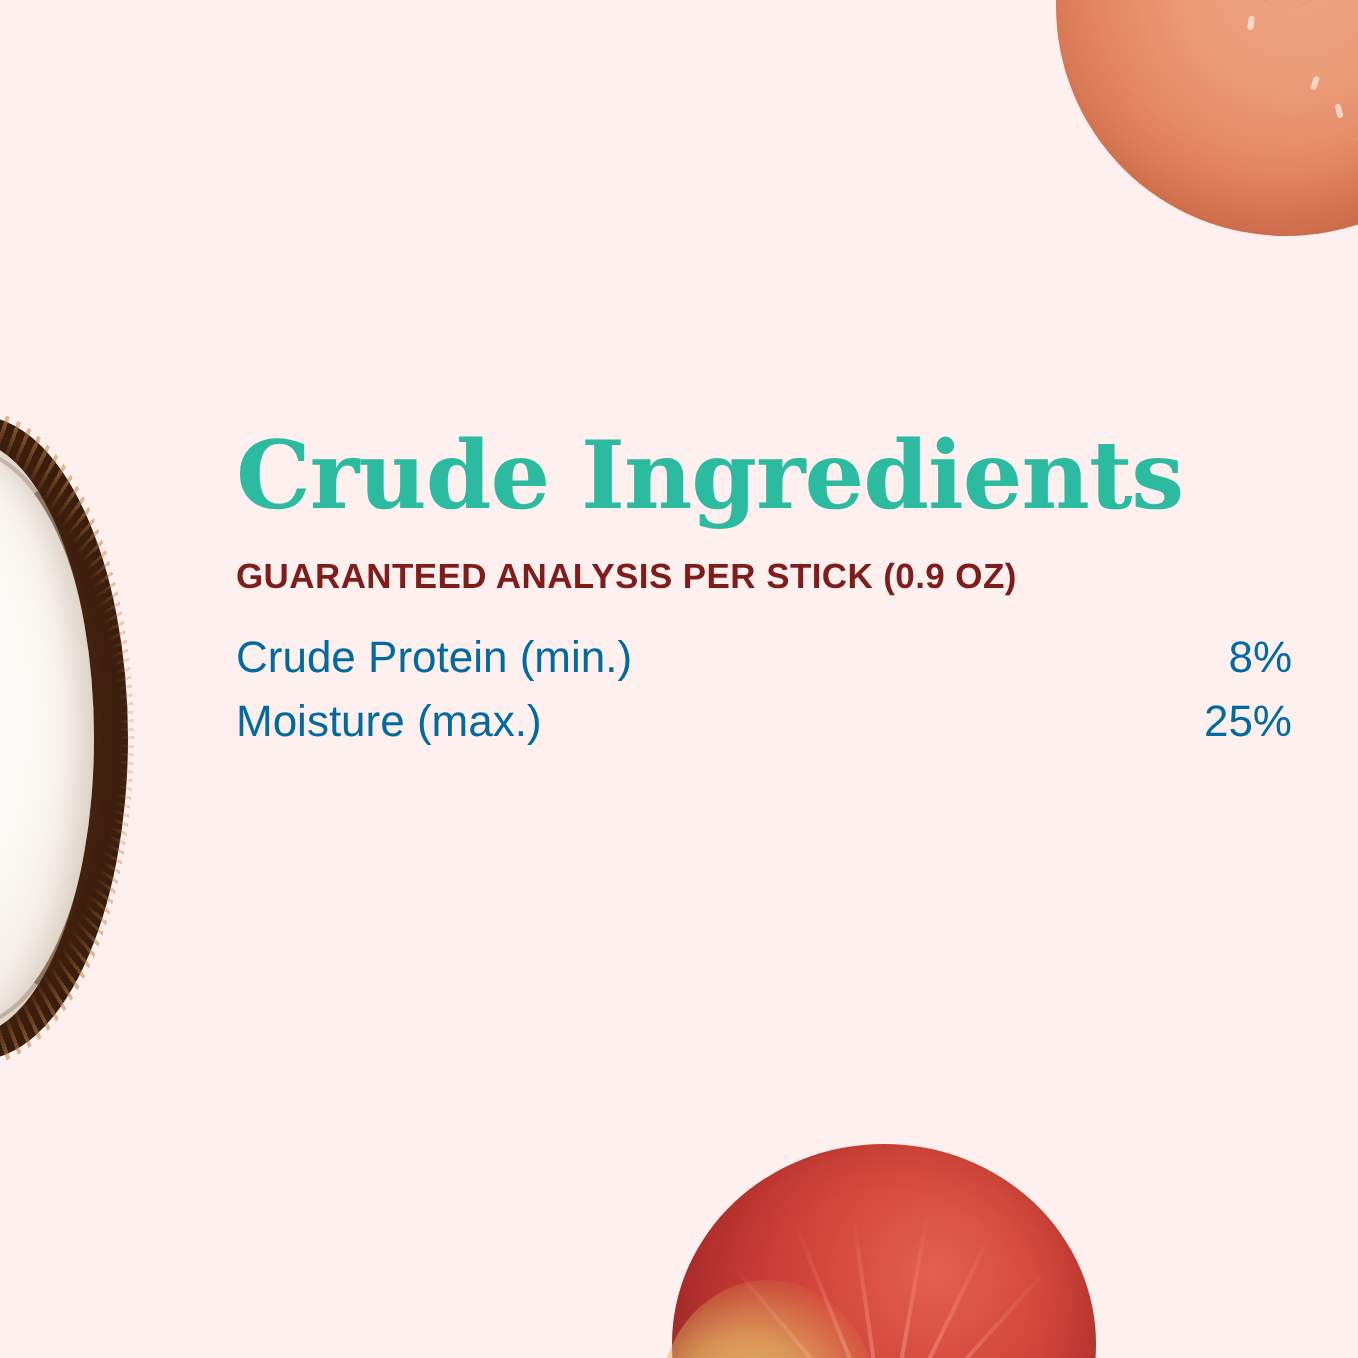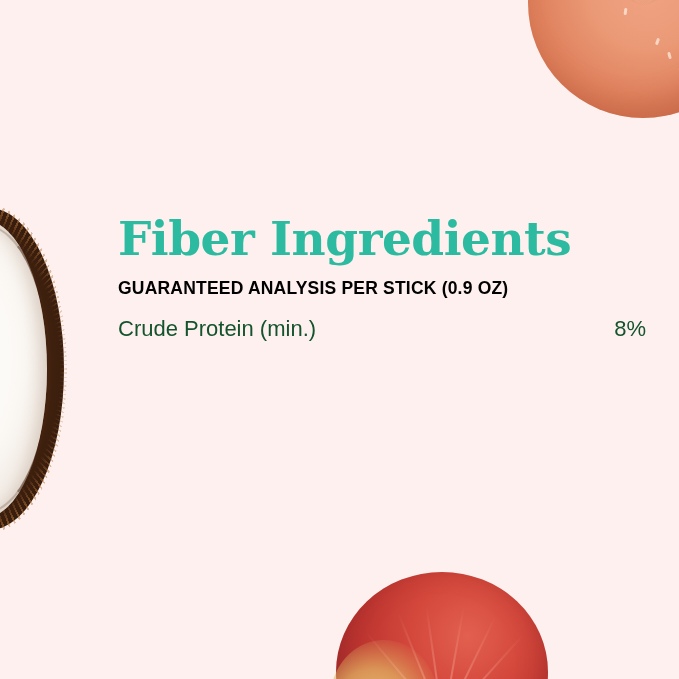--- a/index.html
+++ b/index.html
@@ -150,33 +150,33 @@
     letter-spacing: -0.5px;
     color: #2cbba0;
     margin: 0 0 10px 0;
     white-space: nowrap;
   }
   #subtitle {
     font-family: "Liberation Sans", sans-serif;
     font-weight: bold;
     font-size: 17.5px;
     letter-spacing: 0.2px;
-    color: #000000;
+    color: #7f1d1d;
     margin: 12px 0 14px 0;
     white-space: nowrap;
   }
   #analysis-table {
     width: 100%;
     border-collapse: collapse;
   }
   #analysis-table td {
     font-family: "Liberation Sans", sans-serif;
     font-size: 22px;
     line-height: 32px;
-    color: #14532d;
+    color: #0369a1;
     padding: 0;
     vertical-align: baseline;
     white-space: nowrap;
   }
   #analysis-table td.label { text-align: left; }
   #analysis-table td.value { text-align: right; }
   tr.indented td.label { padding-left: 4px; }
 </style>
 </head>
 <body>
@@ -212,27 +212,31 @@
     <div class="streak" style="transform:rotate(-22deg);"></div>
     <div class="streak" style="transform:rotate(-8deg);"></div>
     <div class="streak" style="transform:rotate(10deg);"></div>
     <div class="streak" style="transform:rotate(26deg);"></div>
     <div class="streak" style="transform:rotate(42deg);"></div>
 
   </div>
 
   <div id="content">
 
-    <h1 id="title">Fiber Ingredients</h1>
+    <h1 id="title">Crude Ingredients</h1>
 
     <div id="subtitle">GUARANTEED ANALYSIS PER STICK (0.9 OZ)</div>
 
     <table id="analysis-table">
       <tbody>
         <tr>
           <td class="label">Crude Protein (min.)</td>
           <td class="value">8%</td>
         </tr>
+        <tr class="indented">
+          <td class="label">Moisture (max.)</td>
+          <td class="value">25%</td>
+        </tr>
       </tbody>
     </table>
 
   </div>
 </div>
 
 </body></html>

